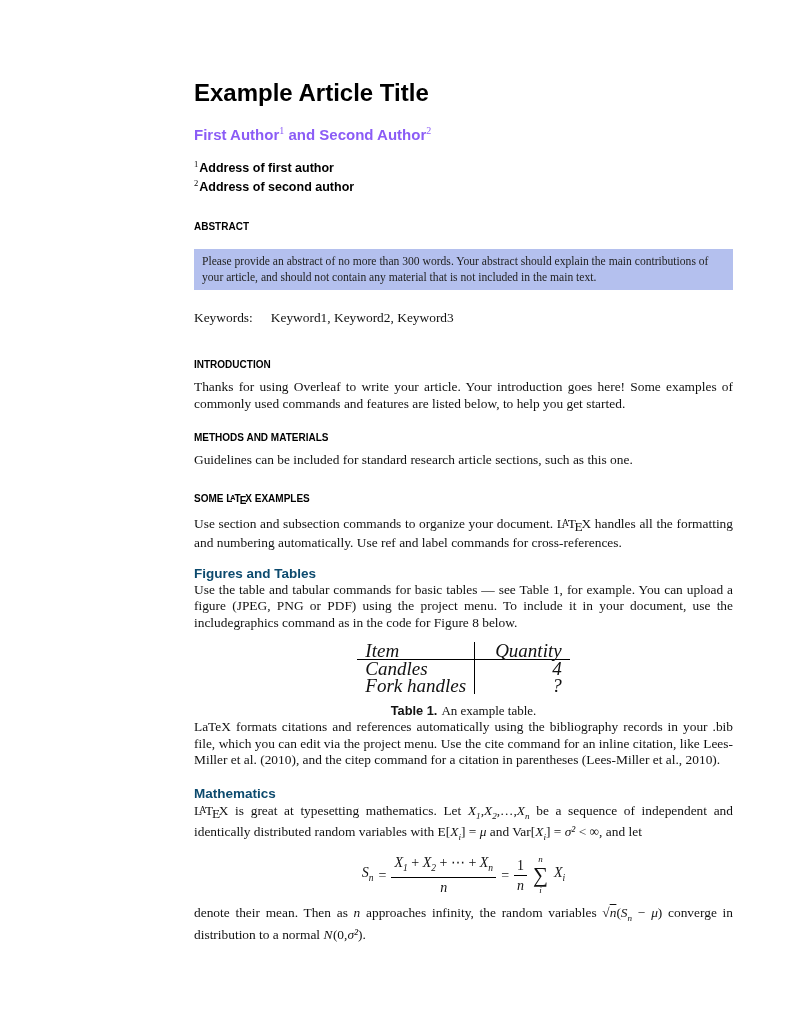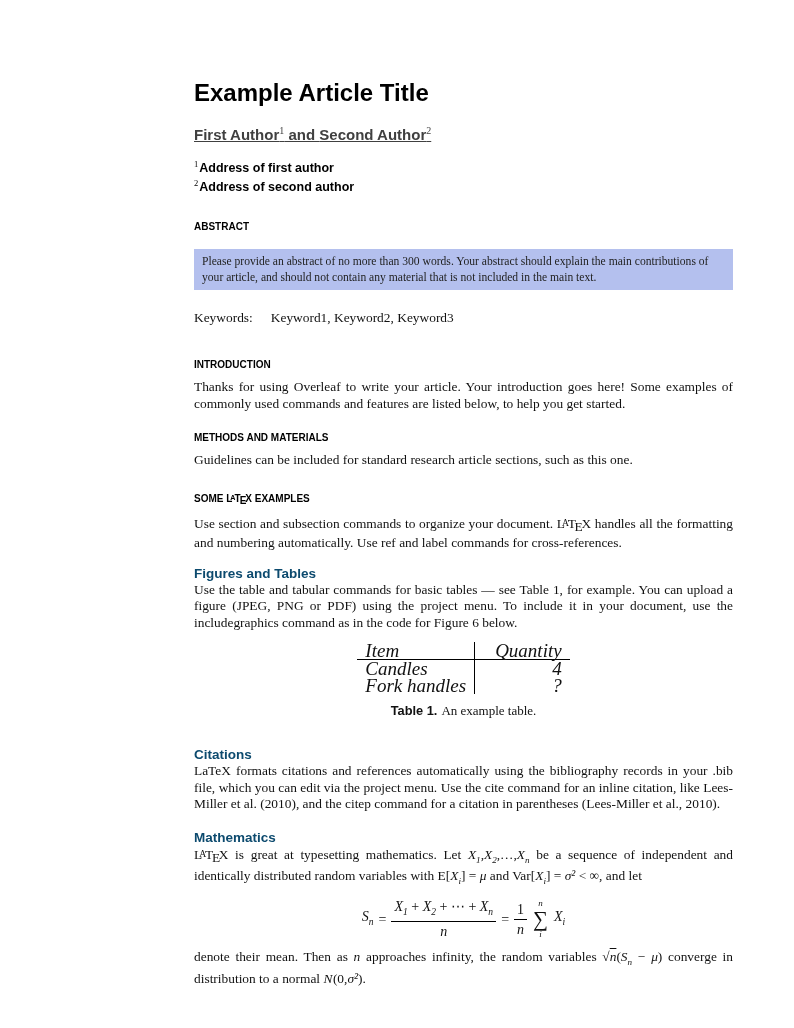--- a/index.html
+++ b/index.html
@@ -10,21 +10,21 @@
   h1,h2,h3,p,div,table{margin:0;padding:0;}
 
   h1{font-family:"Liberation Sans","DejaVu Sans",sans-serif;font-weight:bold;
      font-size:24px;line-height:25px;color:#000;}
   h2{font-family:"Liberation Sans","DejaVu Sans",sans-serif;font-weight:bold;
      font-size:10px;line-height:18px;color:#000;}
   h3{font-family:"Liberation Sans","DejaVu Sans",sans-serif;font-weight:bold;
      font-size:13.5px;line-height:17px;color:#0c4a6e;}
 
   .byline{font-family:"Liberation Sans","DejaVu Sans",sans-serif;font-weight:bold;
-          font-size:15px;line-height:19px;color:#404040;text-decoration:underline;}
+          font-size:15px;line-height:19px;color:#8b5cf6;}
   .byline sup{font-family:"Liberation Serif","DejaVu Serif",serif;font-weight:normal;
           font-size:10px;}
   .addresses{font-family:"Liberation Sans","DejaVu Sans",sans-serif;font-weight:bold;
           font-size:12.5px;line-height:15px;color:#000;}
   .addresses sup{font-family:"Liberation Serif","DejaVu Serif",serif;font-weight:normal;
           font-size:8.5px;margin-right:1px;}
 
   .abstract-box{padding:5px 8px;font-family:Liberation Serif, serif;
           font-size:11.6px;line-height:15.5px;color:#222;}
   .keywords{font-size:13.4px;line-height:17px;}
@@ -88,21 +88,21 @@
   <h2 class="mt30">INTRODUCTION</h2>
   <p class="body-p mt5">Thanks for using Overleaf to write your article. Your introduction goes here! Some examples of commonly used commands and features are listed below, to help you get started.</p>
 
   <h2 class="mt17">METHODS AND MATERIALS</h2>
   <p class="body-p mt5">Guidelines can be included for standard research article sections, such as this one.</p>
 
   <h2 class="mt20"><span>SOME </span><span class="latex-logo"><span>L</span><span class="lg-a">A</span><span>T</span><span class="lg-e">E</span><span>X</span></span><span> EXAMPLES</span></h2>
   <p class="body-p mt5"><span>Use section and subsection commands to organize your document. </span><span class="latex-logo"><span>L</span><span class="lg-a">A</span><span>T</span><span class="lg-e">E</span><span>X</span></span><span> handles all the formatting and numbering automatically. Use ref and label commands for cross-references.</span></p>
 
   <h3 class="mt13">Figures and Tables</h3>
-  <p class="body-p">Use the table and tabular commands for basic tables — see Table 1, for example. You can upload a figure (JPEG, PNG or PDF) using the project menu. To include it in your document, use the includegraphics command as in the code for Figure 6 below.</p>
+  <p class="body-p">Use the table and tabular commands for basic tables — see Table 1, for example. You can upload a figure (JPEG, PNG or PDF) using the project menu. To include it in your document, use the includegraphics command as in the code for Figure 8 below.</p>
 
   <table class="tbl">
     <thead>
       <tr>
         <th>Item</th>
         <th class="qty">Quantity</th>
       </tr>
     </thead>
     <tbody>
       <tr>
@@ -111,21 +111,20 @@
       </tr>
       <tr>
         <td>Fork handles</td>
         <td class="qty">?</td>
       </tr>
     </tbody>
   </table>
 
   <div class="caption mt9"><span class="cap-label">Table 1.</span><span>An example table.</span></div>
 
-  <h3 class="mt27">Citations</h3>
   <p class="body-p">LaTeX formats citations and references automatically using the bibliography records in your .bib file, which you can edit via the project menu. Use the cite command for an inline citation, like Lees-Miller et al. (2010), and the citep command for a citation in parentheses (Lees-Miller et al., 2010).</p>
 
   <h3 class="mt16">Mathematics</h3>
   <p class="body-p"><span class="latex-logo"><span>L</span><span class="lg-a">A</span><span>T</span><span class="lg-e">E</span><span>X</span></span><span> is great at typesetting mathematics. Let </span><span class="mi">X</span><sub class="mi">1</sub><span>,</span><span class="mi">X</span><sub class="mi">2</sub><span>,…,</span><span class="mi">X</span><sub class="mi">n</sub><span> be a sequence of independent and identically distributed random variables with E[</span><span class="mi">X</span><sub class="mi">i</sub><span>] = </span><span class="mi">μ</span><span> and Var[</span><span class="mi">X</span><sub class="mi">i</sub><span>] = </span><span class="mi">σ²</span><span> &lt; ∞, and let</span></p>
 
   <div class="equation mt8">
     <span><span class="mi">S</span><sub class="mi">n</sub></span>
     <span>=</span>
     <span class="frac">
       <span class="num"><span class="mi">X</span><sub class="mi">1</sub><span> + </span><span class="mi">X</span><sub class="mi">2</sub><span> + ⋯ + </span><span class="mi">X</span><sub class="mi">n</sub></span>

